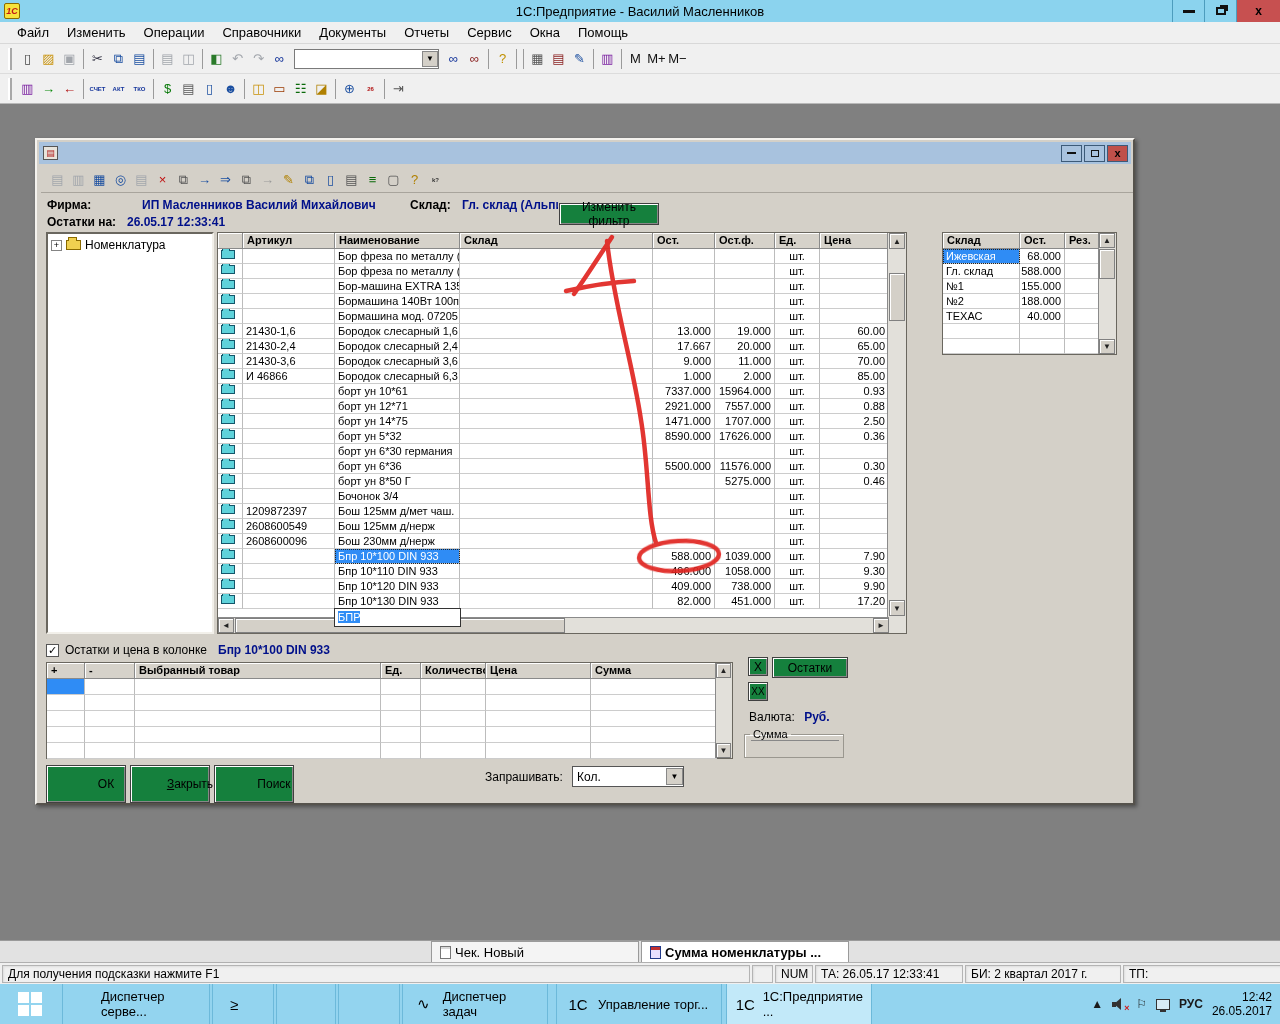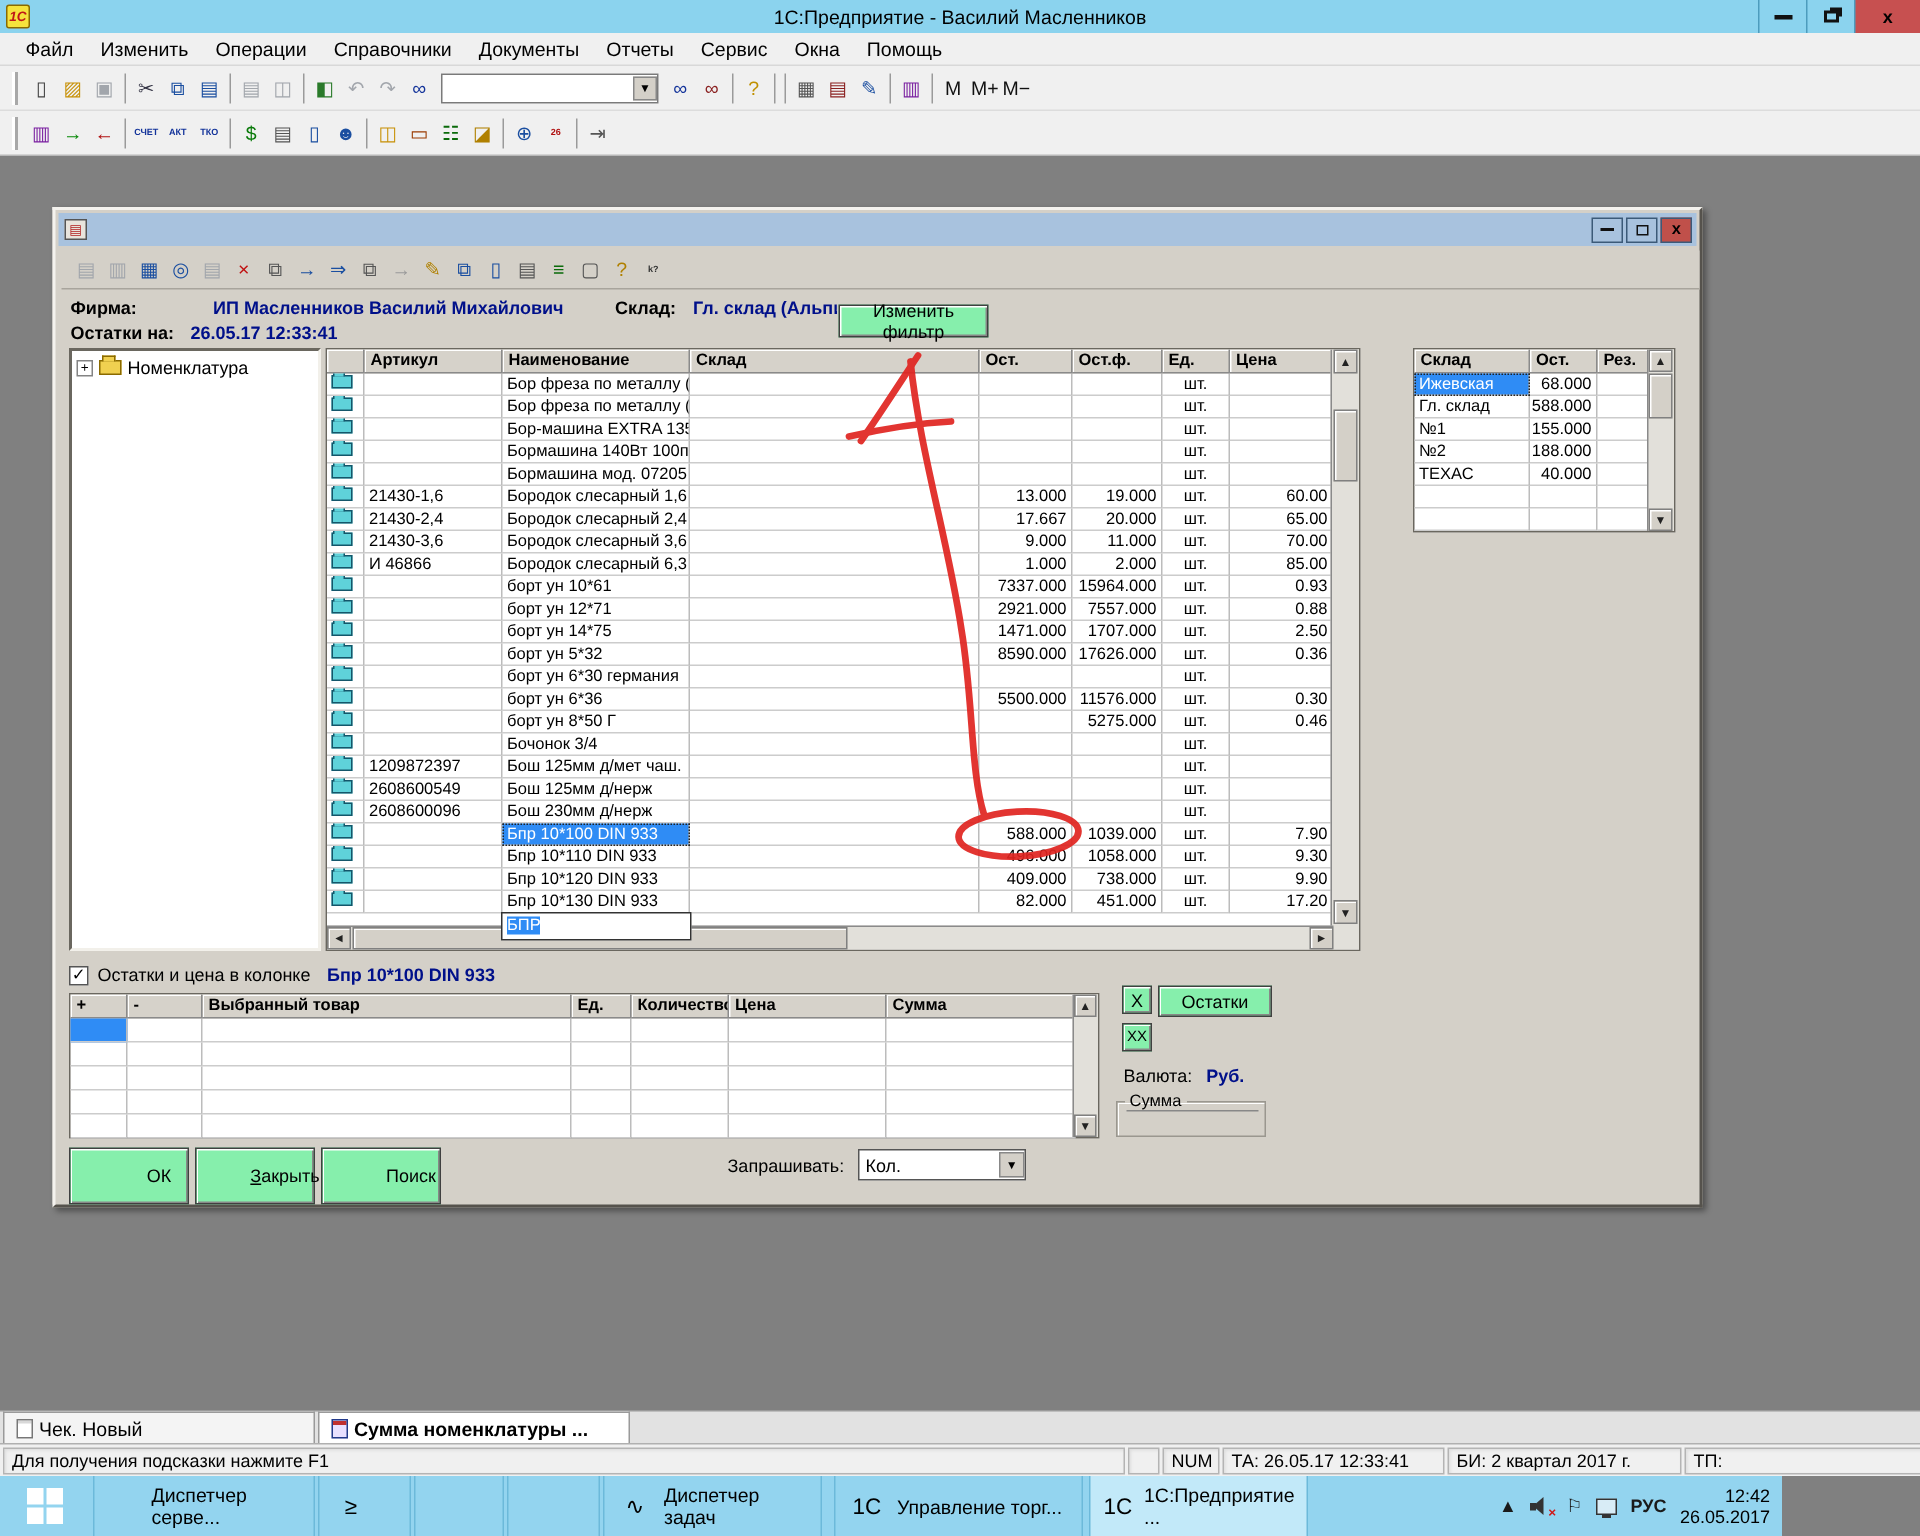--- a/index.html
+++ b/index.html
@@ -56,21 +56,21 @@
   #dlg-title { position:absolute; left:40px; right:90px; text-align:center; font-size:13px; }
   #dlg-controls { margin-left:auto; display:flex; gap:2px; margin-right:3px; z-index:2; }
   .dbtn { width:21px; height:17px; background:#a8c2de; border:1px solid #3c5a78; display:flex;
     align-items:center; justify-content:center; font-weight:bold; font-size:11px; }
   .dbtn.close { background:#c0504a; }
   #dlg-toolbar { position:absolute; left:4px; top:27px; width:1092px; height:26px; background:#d4d0c8;
     border-bottom:1px solid #a8a49c; display:flex; align-items:center; padding-left:6px; }
 
   .lbl-b { font-weight:bold; font-size:12px; }
   .val-n { color:#00108a; font-size:12px; font-weight:bold; }
-  .btn { background:#86efac; border:1px solid #404040; box-shadow:inset 1px 1px 0 #fff, inset -1px -1px 0 #888;
+  .btn { background:#15803d; border:1px solid #404040; box-shadow:inset 1px 1px 0 #fff, inset -1px -1px 0 #888;
     display:flex; align-items:center; justify-content:center; font-size:12px; }
   .u-first::first-letter { text-decoration:underline; }
 
   .sunken { background:#fff; border:2px solid; border-color:#6a675f #f2f0ea #f2f0ea #6a675f; }
 
   
   #tree-panel { position:absolute; left:9px; top:92px; width:168px; height:402px; }
   .tree-node { display:flex; align-items:center; gap:4px; padding:4px 0 0 3px; font-size:12px; }
   .plusbox { width:11px; height:11px; border:1px solid #848484; background:#fff; font-size:9px; line-height:9px;
     text-align:center; }
@@ -139,36 +139,36 @@
   
   .dlg-btn { position:absolute; width:80px; height:38px;padding-left:40px; }
   #zapr-label { position:absolute; left:448px; top:630px; font-size:12px; }
   #zapr-combo { position:absolute; left:535px; top:626px; width:112px; height:21px; background:#fff;
     border:1px solid #555; display:flex; align-items:center; padding-left:4px; font-size:12px; }
   #zapr-combo .arrow { margin-left:auto; width:17px; height:17px; background:#d4d0c8; border:1px solid #888;
     font-size:8px; display:flex; align-items:center; justify-content:center; }
 
   
   #tabbar { position:absolute; left:0; top:940px; width:1280px; height:22px; background:#e2e2e2;
-    border-top:1px solid #9a9a9a; display:flex; align-items:flex-end; padding-left:2px; }
+    border-top:1px solid #9a9a9a; display:flex; align-items:flex-end; padding-left:2px;justify-content:center; }
   .mdi-tab { height:21px; display:flex; align-items:center; gap:4px; padding:0 8px; background:#f4f4f4;
     border:1px solid #9a9a9a; border-bottom:none; margin-right:2px; font-size:13px; width:208px; }
   .mdi-tab.active { background:#fff; font-weight:bold; }
   .doc-ic { width:11px; height:13px; background:#fff; border:1px solid #777;
     box-shadow:inset 0 2px 0 #d8d8d8; }
   .doc-ic.colored { background:#e8e0ff; border-color:#223a8a; box-shadow:inset 0 3px 0 #c03030; }
 
   
   #statusbar { position:absolute; left:0; top:962px; width:1280px; height:22px; background:#f0f0f0;
     border-top:1px solid #b0b0b0; font-size:12px; }
   .st-cell { position:absolute; top:2px; height:18px; border:1px solid #b4b4b4; box-shadow:inset 1px 1px 2px #ddd;
     padding:1px 0 0 5px; overflow:hidden; white-space:nowrap; }
 
   
-  #taskbar { position:absolute; left:0; top:984px; width:1188px; height:40px; background:#93d4ef; }
+  #taskbar { position:absolute; left:0; top:984px; width:1280px; height:40px; background:#93d4ef; }
   .tk-btn { position:absolute; top:0; height:40px; display:flex; align-items:center; gap:7px;
     border-left:1px solid #6cb9da; border-right:1px solid #6cb9da; padding:0 8px; font-size:13px; }
   .tk-btn.active { background:#c2e9f9; }
   #start-btn { position:absolute; left:0; top:0; width:60px; height:40px; display:flex; align-items:center;
     justify-content:center; }
   .winflag { width:25px; height:25px;
     background:
       linear-gradient(#fff,#fff) 0 0/11px 11px no-repeat,
       linear-gradient(#fff,#fff) 13px 0/11px 11px no-repeat,
       linear-gradient(#fff,#fff) 0 13px/11px 11px no-repeat,

